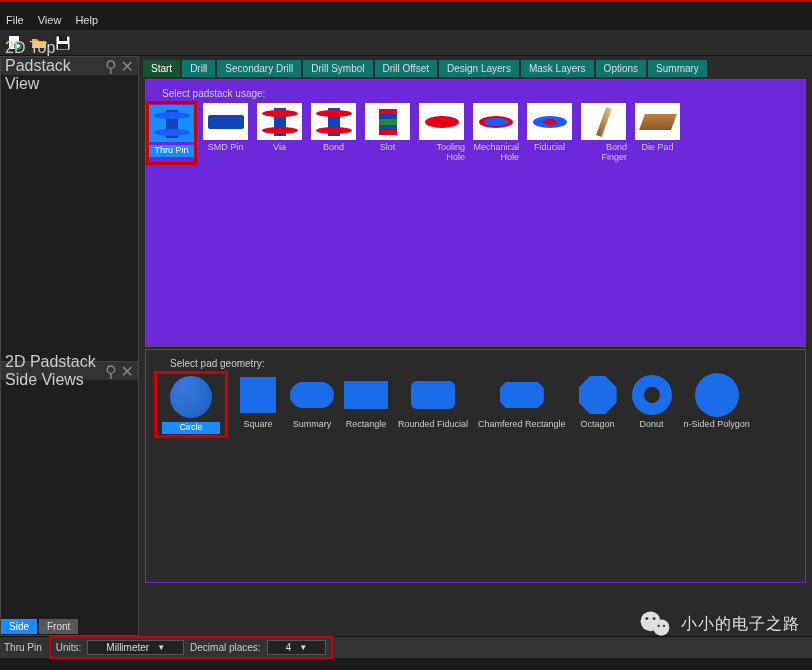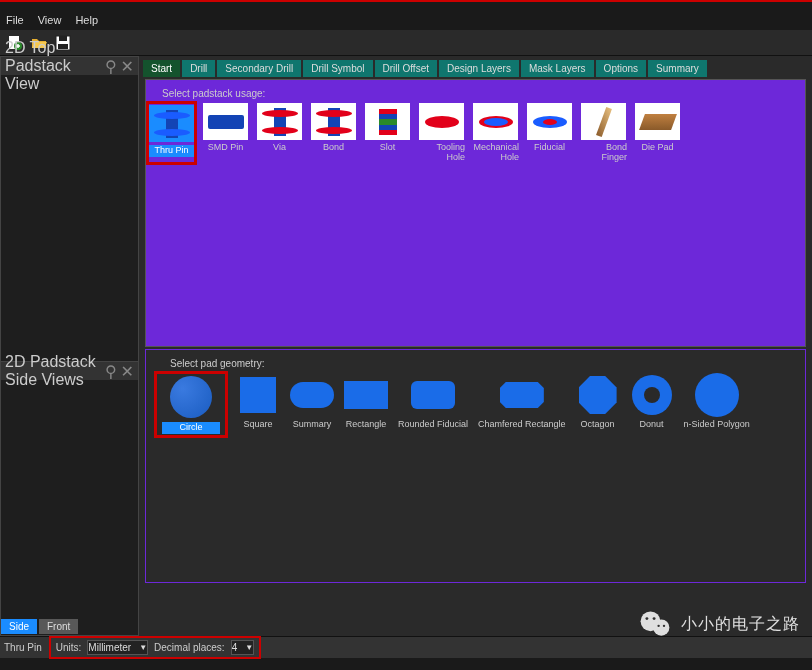--- a/index.html
+++ b/index.html
@@ -48,21 +48,21 @@
 .geom-item.selected { outline: 3px solid #c00; outline-offset: -1px; padding: 2px 6px; }
 .geom-item.selected .geom-label { background: #1a8cff; color: #fff; width: 58px; text-align: center; padding: 1px 0; }
 .geom-label { font-size: 9px; color: #ccc; text-align: center; line-height: 1.1; }
 
 .bottom-tabs { display: flex; gap: 2px; padding-left: 0; }
 .btab { padding: 2px 8px; background: #585858; color: #ddd; font-size: 10px; cursor: pointer; }
 .btab.active { background: #1a8cff; color: #fff; }
 
 .statusbar { height: 22px; background: #333; display: flex; align-items: center; padding-left: 4px; gap: 10px; font-size: 10px; color: #ccc; border-top: 1px solid #111; }
 .unit-group { display: flex; align-items: center; gap: 6px; outline: 2px solid #c00; outline-offset: 1px; padding: 1px 4px; }
-.combo { background: #222; border: 1px solid #555; color: #ddd; padding: 1px 0; display: flex; align-items: center; gap: 8px; cursor: pointer; }
+.combo { background: #222; border: 1px solid #555; color: #ddd; padding: 1px 18px; display: flex; align-items: center; gap: 8px; cursor: pointer; }
 .combo .arr { font-size: 8px; }
 
 .watermark { position: absolute; right: 12px; bottom: 28px; display: flex; align-items: center; gap: 8px; color: #fff; opacity: 0.85; }
 .watermark .wx-icon { width: 36px; height: 36px; }
 .watermark .wx-text { font-size: 16px; font-weight: 500; letter-spacing: 1px; }
 
 
 .spool { position: relative; width: 36px; height: 28px; }
 .spool .core { width: 12px; height: 28px; background: #1344b5; position: absolute; left: 12px; top: 0; }
 .spool .ring { width: 36px; height: 7px; border-radius: 50%; background: #e2001a; position: absolute; left: 0; }

